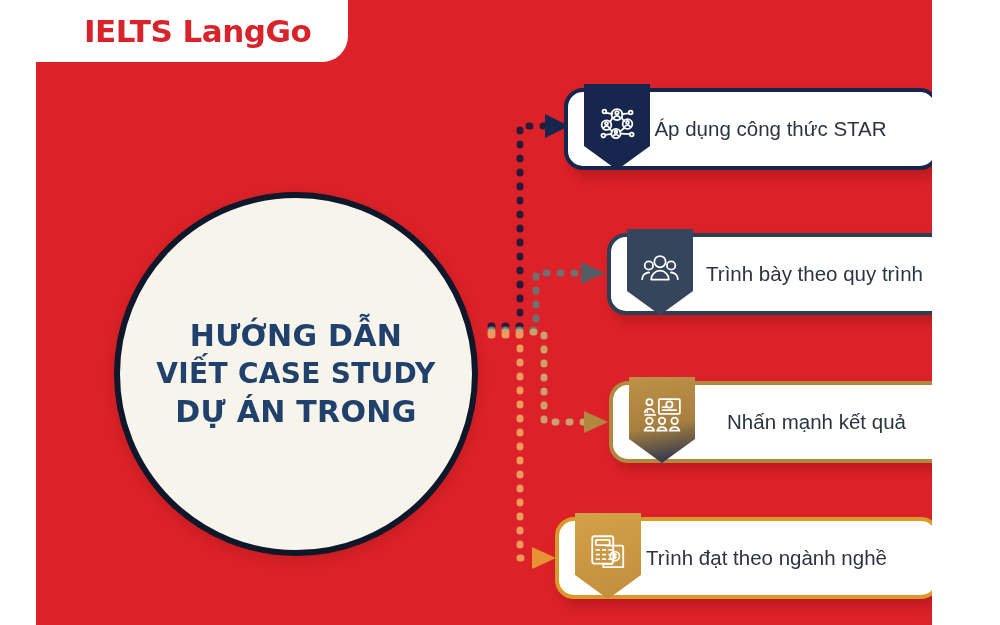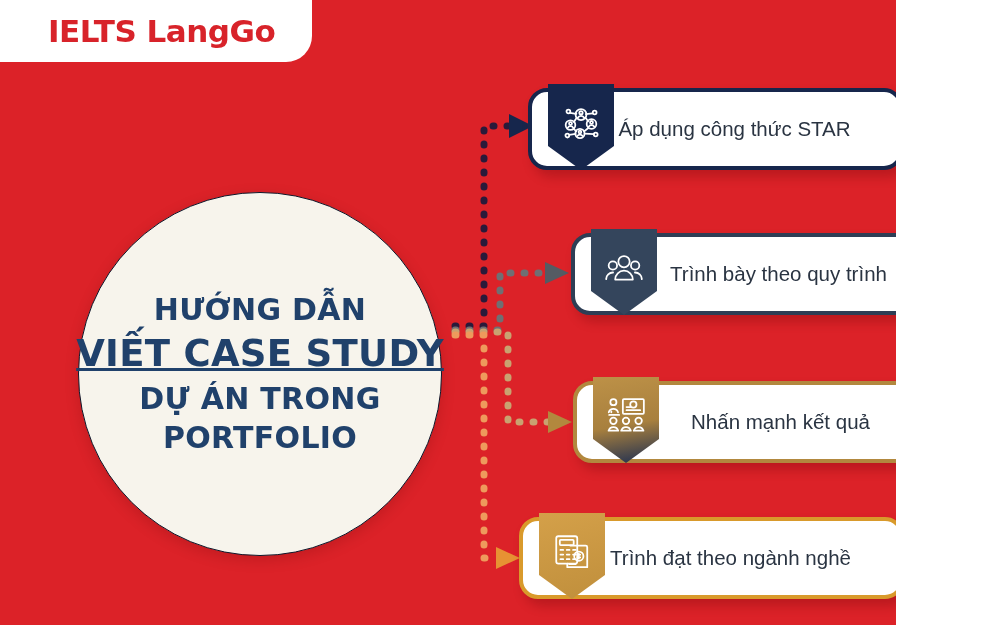--- a/index.html
+++ b/index.html
@@ -6,20 +6,21 @@
   html, body {
     width: 1000px; height: 625px;
     font-family: "Liberation Sans", sans-serif;
     overflow: hidden;
   }
   #canvas {
     position: relative;
     width: 896px; height: 625px;
     background: #DC2228;
     overflow: hidden;
+    margin-left: 36px;
   }
 
   
   #logo-box {
     position: absolute; left: 0; top: 0;
     width: 312px; height: 62px;
     background: #FFFFFF;
     border-bottom-right-radius: 26px;
     display: flex; align-items: center;
     padding-left: 48px;
@@ -31,38 +32,38 @@
     font-family: "DejaVu Sans", sans-serif;
     white-space: nowrap;
   }
 
   
   #center-circle {
     position: absolute; left: 78px; top: 192px;
     width: 364px; height: 364px;
     border-radius: 50%;
     background: #F7F4EC;
-    border: 1px solid #0f172a;
+    border: 6px solid #0f172a;
     display: flex; flex-direction: column;
     align-items: center; justify-content: center;
     text-align: center;
     box-shadow: 0 4px 14px rgba(90,0,0,0.20);
   }
   #center-title {
     color: #20416B;
     font-family: "DejaVu Sans", sans-serif;
     font-weight: bold;
     font-size: 30px;
     line-height: 1.32;
     letter-spacing: 0.3px;
     padding: 0 16px;
     text-transform: uppercase;
   }
   #center-title span { display: block; white-space: nowrap; }
-  #center-title span.l2 { font-size: 37px; text-decoration: underline; }
+  #center-title span.l2 { font-size: 28px; }
 
   
   #connectors {
     position: absolute; left: 0; top: 0;
     width: 1000px; height: 625px;
     pointer-events: none;
   }
 
   
   .card {
@@ -140,21 +141,20 @@
       <path d="M 455 335 L 484 335 L 484 558 L 497 558" fill="none" stroke="#EE9A5C" stroke-width="7" stroke-linecap="round" stroke-dasharray="1 13"></path>
       <polygon points="496,547 520,558 496,569" fill="#E79233"></polygon>
     </g>
   </svg>
 
   <div id="center-circle">
     <div id="center-title">
       <span class="l1">HƯỚNG DẪN</span>
       <span class="l2">VIẾT CASE STUDY</span>
       <span class="l3">DỰ ÁN TRONG</span>
-      <span class="l4">PORTFOLIO</span>
     </div>
   </div>
 
   <div class="card" id="card-1">
     <div class="badge">
       <svg viewBox="0 0 40 40">
         <g class="icon-stroke">
           <circle cx="20" cy="12" r="5.2"></circle>
             <circle cx="20" cy="10.3" r="1.6"></circle>
           <path d="M16.8 15.2a3.6 3.6 0 0 1 6.4 0"></path>

